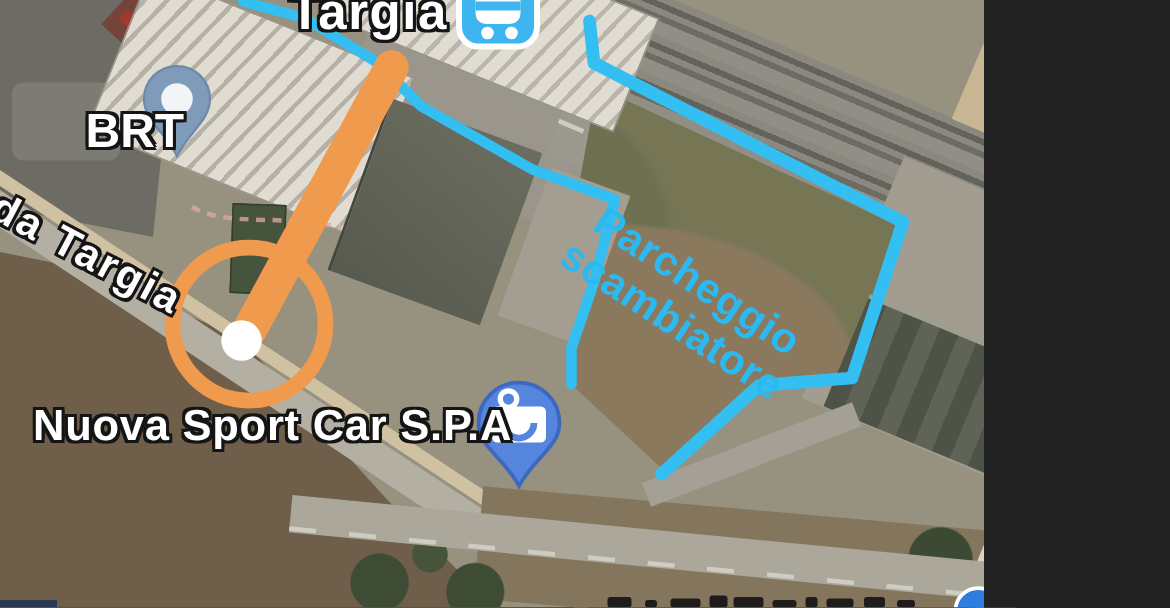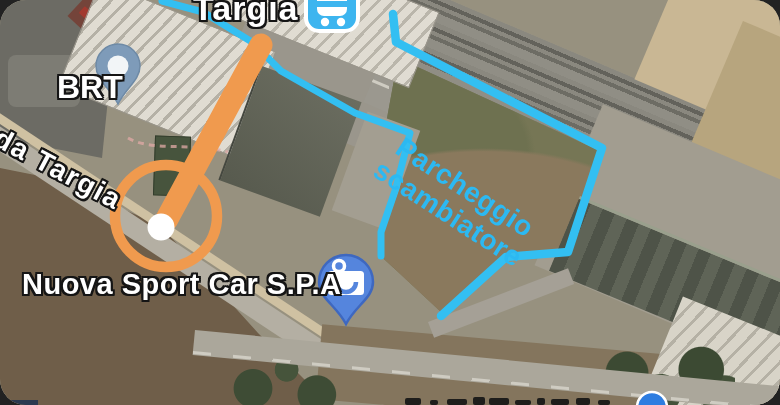--- a/index.html
+++ b/index.html
@@ -1,18 +1,18 @@
 <!DOCTYPE html>
 <html><head>
 <meta charset="utf-8">
 <style>
   html,body{margin:0;padding:0;background:#222;}
   .screen{
-    position:relative;width:780px;height:405px;overflow:hidden;
-    background:#98907e;font-family:"Liberation Sans",sans-serif;border-radius:26px;
+    position:relative;width:656px;height:405px;overflow:hidden;
+    background:#98907e;font-family:"Liberation Sans",sans-serif;
   }
   .layer{position:absolute;}
   
   .bg-base{inset:0;background:#97917f;}
   .asphalt-tl{left:0;top:0;width:118px;height:158px;background:#6c6b64;
     clip-path:polygon(0 0,118px 0,102px 158px,0 138px);}
   .asphalt-patch{left:8px;top:55px;width:72px;height:52px;background:#7d7c74;border-radius:8px;}
   .ground-topcenter{left:238px;top:-14px;width:235px;height:155px;background:#9a968c;transform:rotate(22deg);}
   .rail-band{left:370px;top:-34px;width:540px;height:92px;transform:rotate(23deg);transform-origin:0 0;
     background:repeating-linear-gradient(180deg,#8a887f 0 5px,#63625b 5px 9px,#8a887f 9px 13px,#6d6c64 13px 17px,#908e85 17px 26px);}

